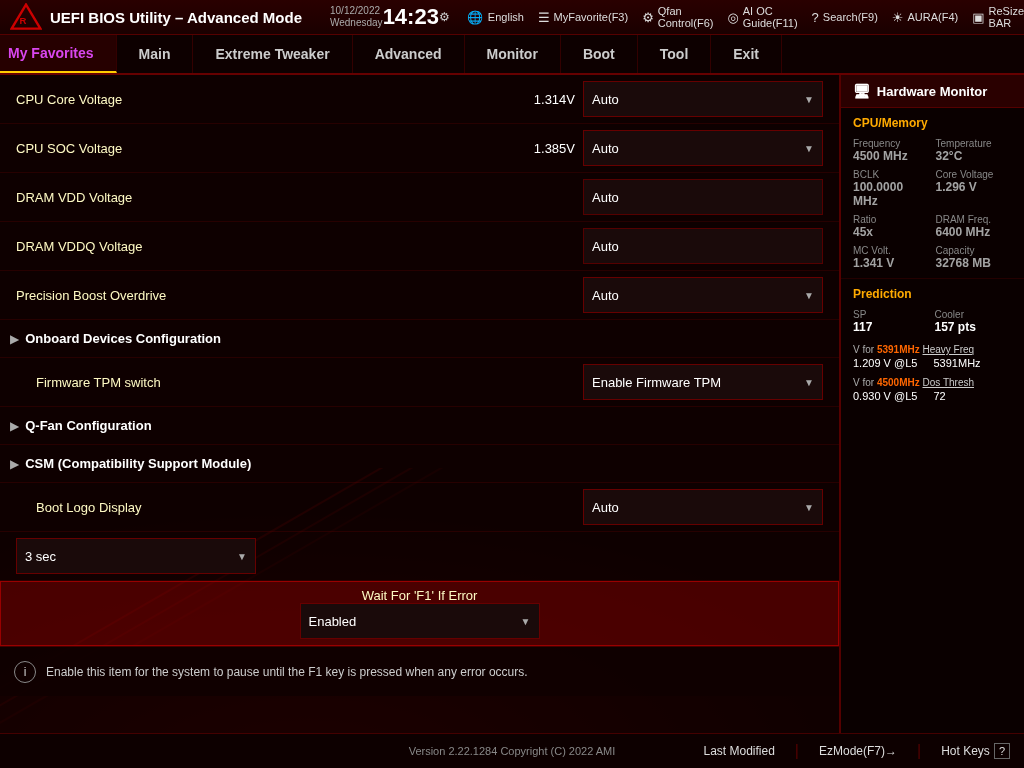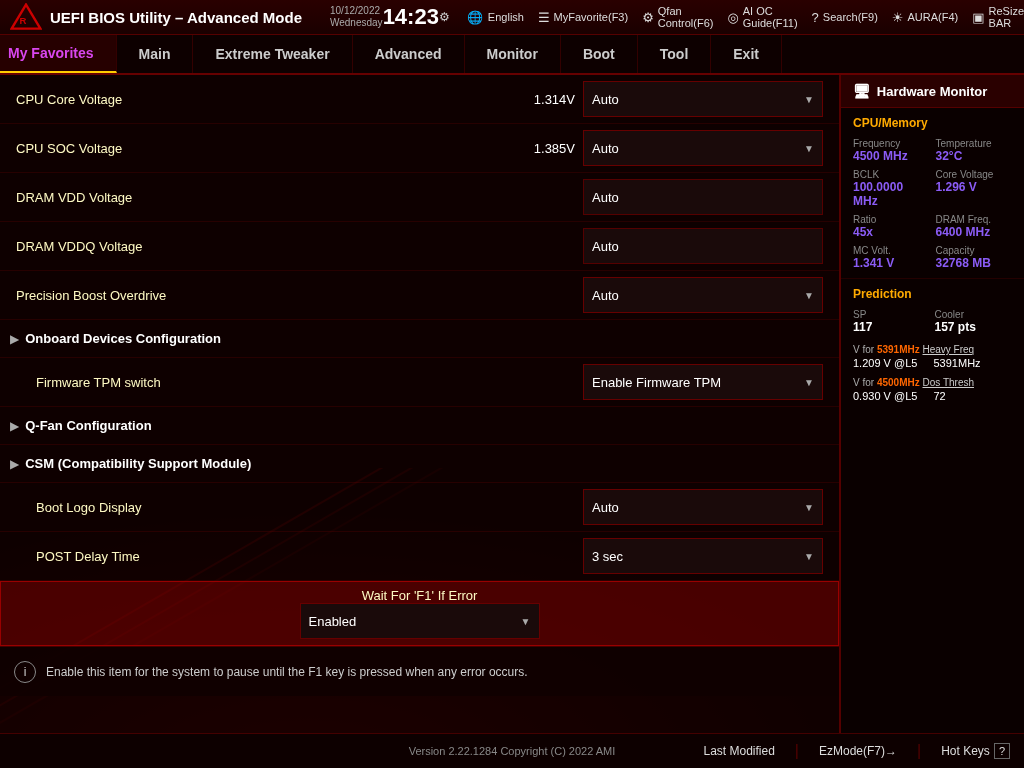--- a/index.html
+++ b/index.html
@@ -254,21 +254,21 @@
       grid-template-columns: 1fr 1fr;
       gap: 6px;
     }
     .hw-item {}
     .hw-item-label {
       font-size: 10px;
       color: #888;
     }
     .hw-item-value {
       font-size: 12px;
-      color: #8b5cf6;
+      color: #a3a3a3;
       font-weight: 600;
     }
     .prediction-section {
       padding: 8px 12px;
     }
     .prediction-title {
       font-size: 12px;
       font-weight: bold;
       color: #ffaa00;
       margin-bottom: 8px;
@@ -507,21 +507,20 @@
 
       <div class="setting-row">
         <span class="setting-label indented">Boot Logo Display</span>
         <div class="setting-dropdown">
           <span>Auto</span>
           <span class="dropdown-arrow">▼</span>
         </div>
       </div>
 
       <div class="setting-row">
-        <span class="setting-label indented">POST Delay Time</span>
         <div class="setting-dropdown">
           <span>3 sec</span>
           <span class="dropdown-arrow">▼</span>
         </div>
       </div>
 
       <div class="setting-row selected">
         <span class="setting-label">Wait For 'F1' If Error</span>
         <div class="setting-dropdown">
           <span>Enabled</span>

